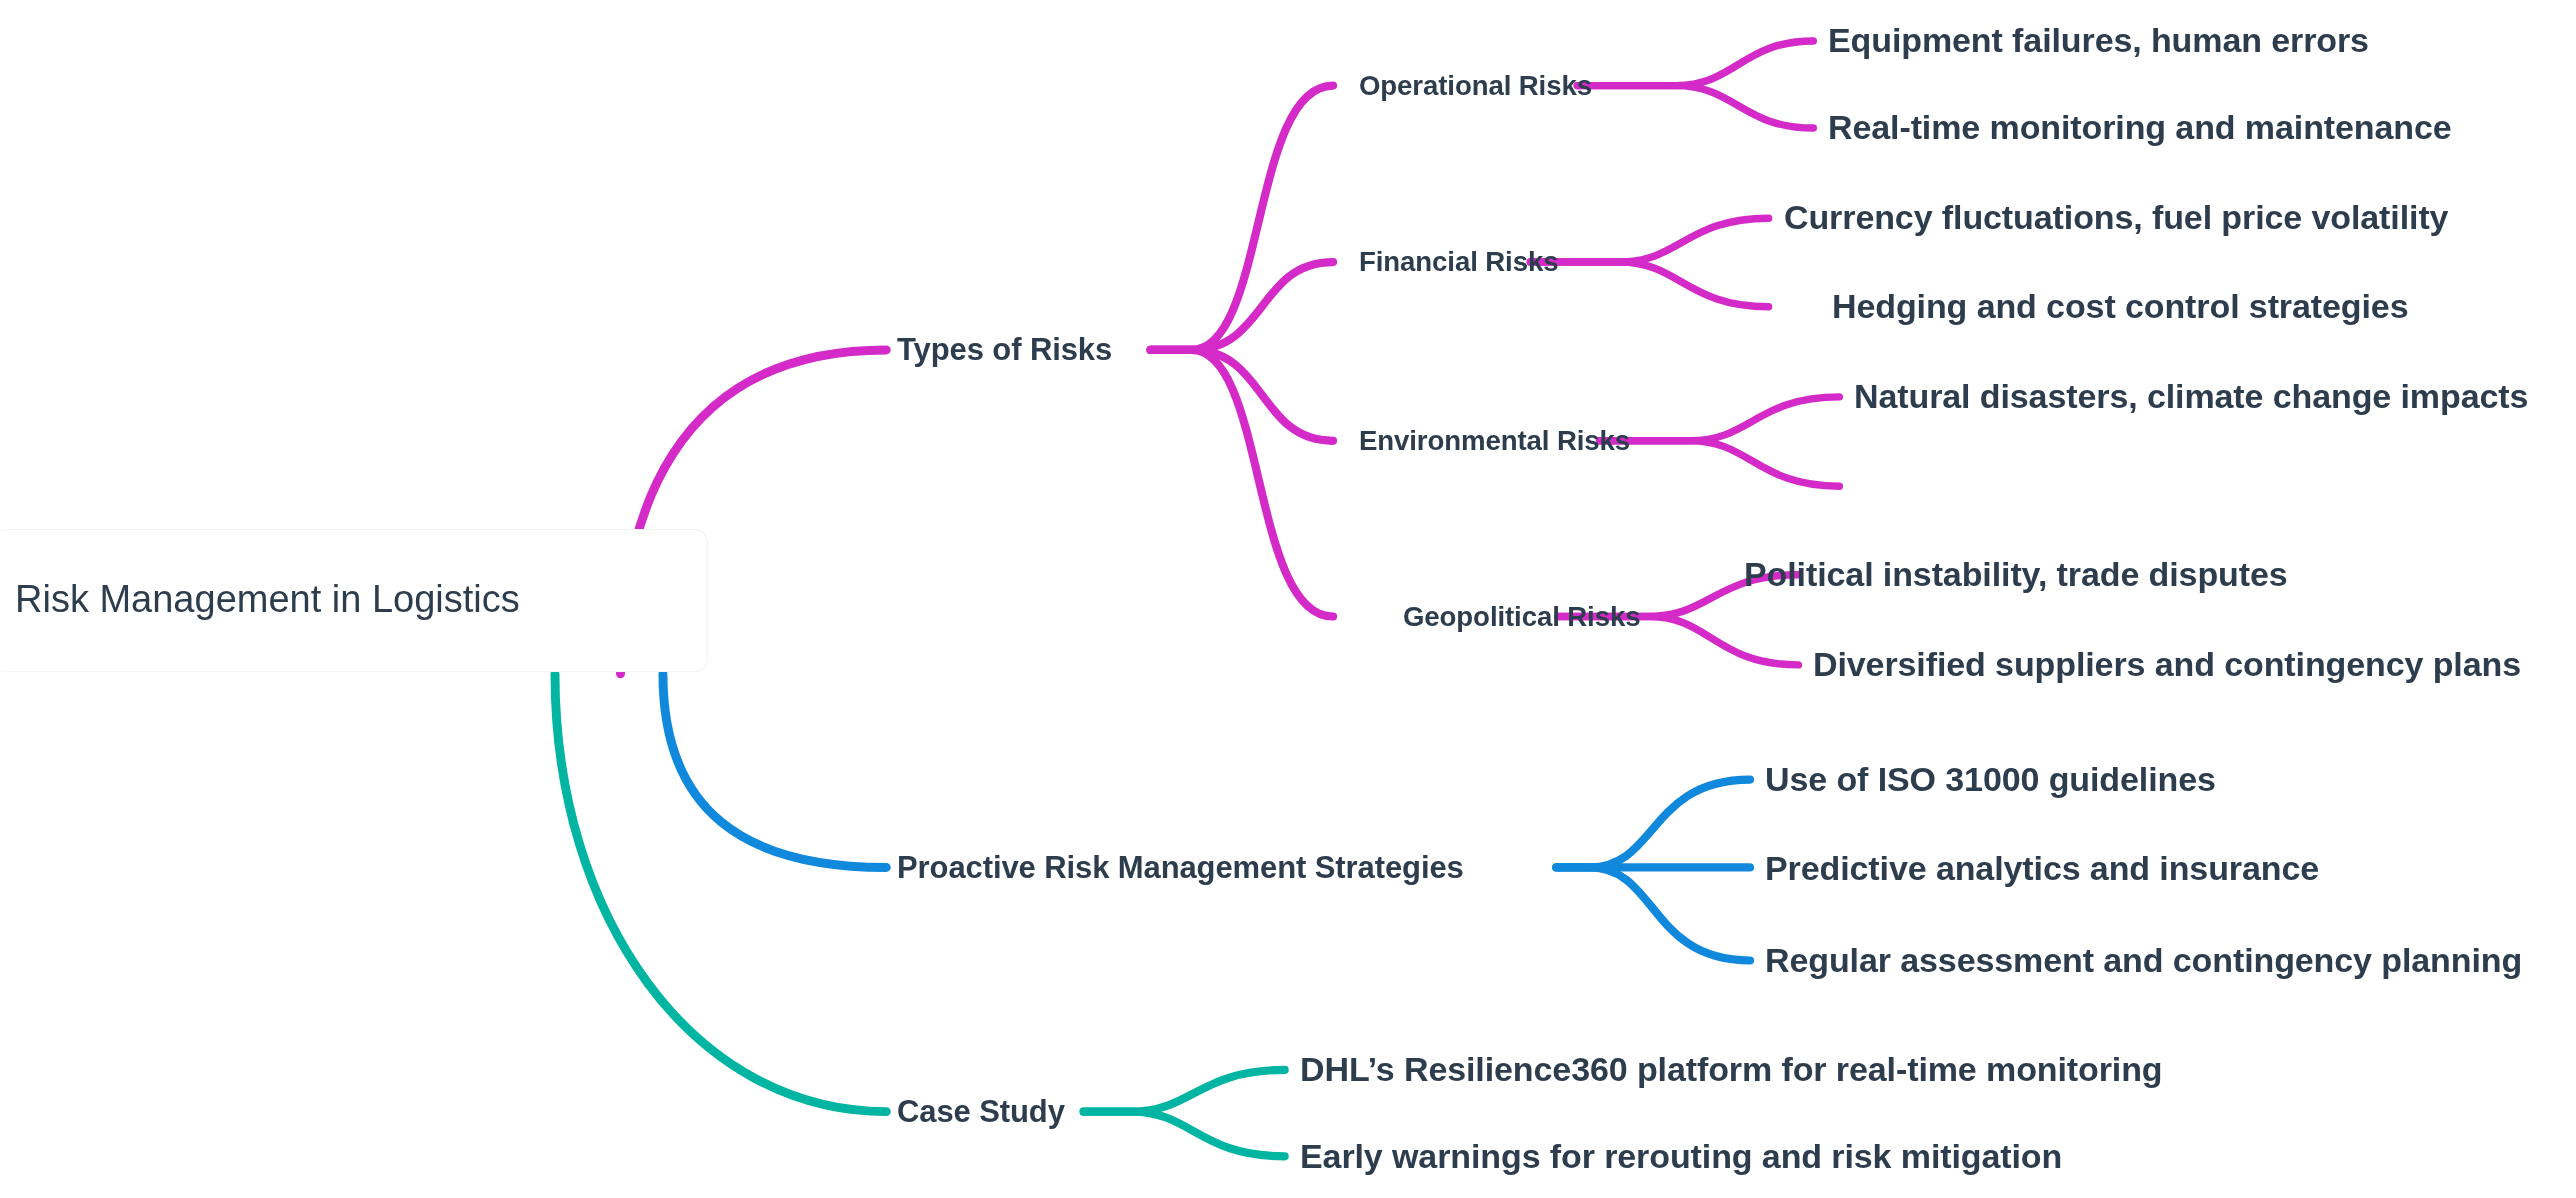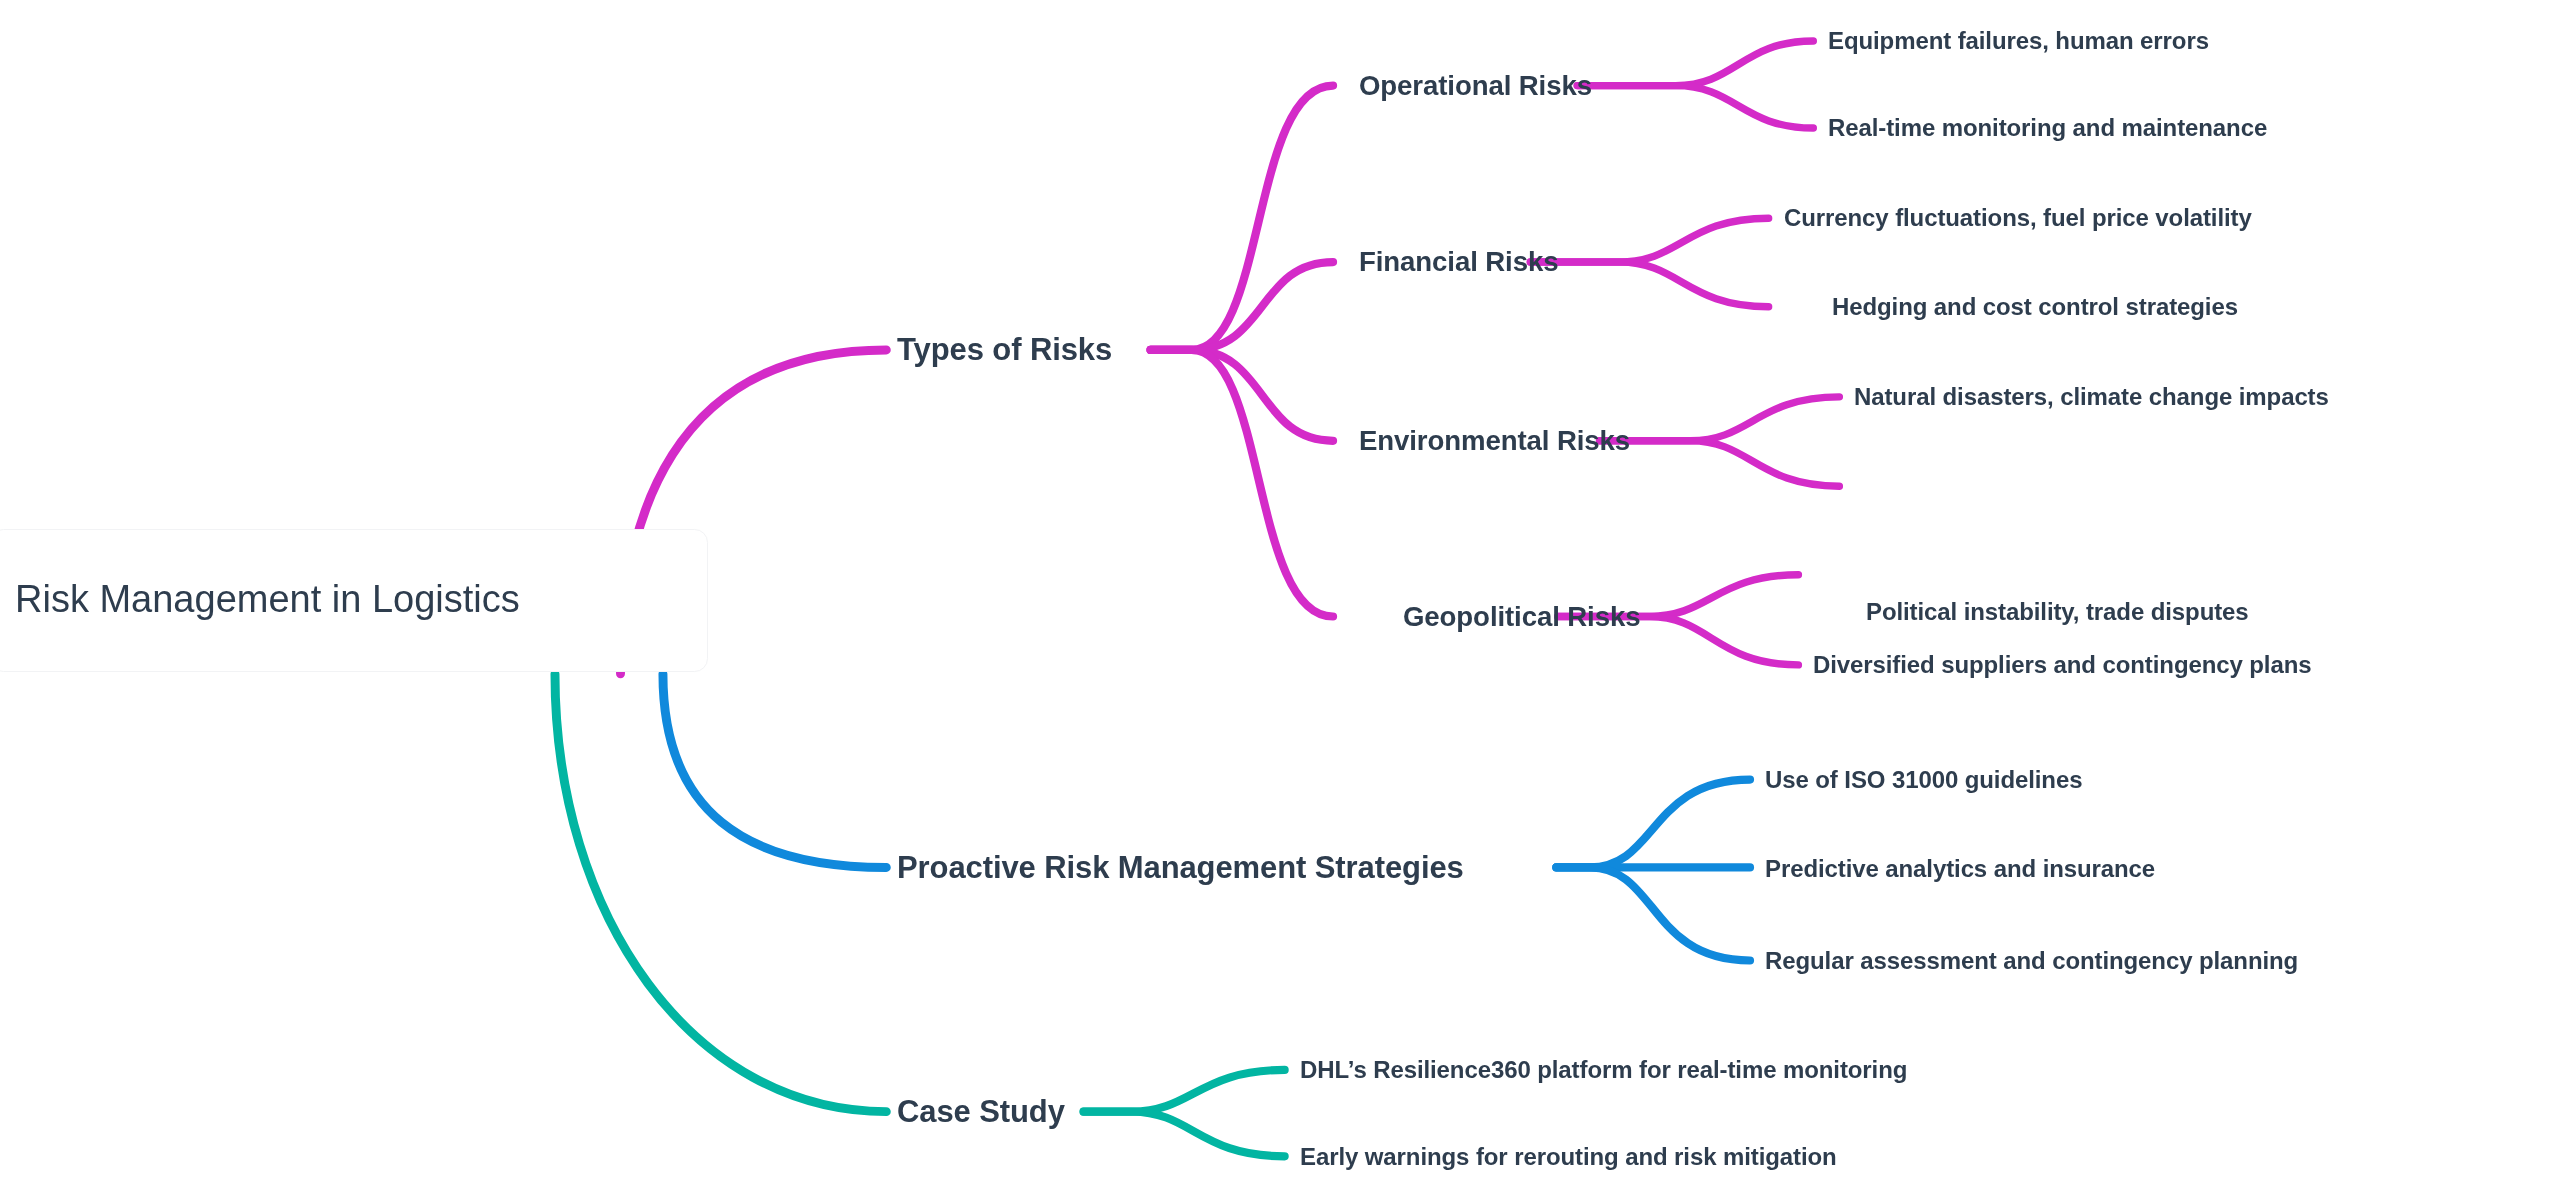--- a/index.html
+++ b/index.html
@@ -49,21 +49,21 @@
   }
   .lvl-1 {
     font-size: 31px;
     font-weight: 600;
   }
   .lvl-2 {
     font-size: 27.6px;
     font-weight: 700;
   }
   .lvl-3 {
-    font-size: 24px;
+    font-size: 34px;
     font-weight: 600;
   }
 </style>
 </head>
 <body>
 
 <div id="stage">
 
   <svg id="edges" viewBox="0 0 3459 1609" width="2576" height="1198" xmlns="http://www.w3.org/2000/svg">
     <g fill="none" stroke-linecap="round" stroke-linejoin="round">
@@ -117,21 +117,21 @@
   <div class="node-label lvl-3" style="left:1828px; top:128px;">Real-time monitoring and maintenance</div>
 
   <div class="node-label lvl-2" style="left:1359px; top:262px;text-align:center;">Financial Risks</div>
   <div class="node-label lvl-3" style="left:1784px; top:218px;">Currency fluctuations, fuel price volatility</div>
   <div class="node-label lvl-3" style="left:1784px; top:307px;margin-left:48px;">Hedging and cost control strategies</div>
 
   <div class="node-label lvl-2" style="left:1359px; top:441px;">Environmental Risks</div>
   <div class="node-label lvl-3" style="left:1854px; top:397px;">Natural disasters, climate change impacts</div>
 
   <div class="node-label lvl-2" style="left:1359px; top:617px;margin-left:44px;">Geopolitical Risks</div>
-  <div class="node-label lvl-3" style="left:1866px; top:575px;margin-top:37px;">Political instability, trade disputes</div>
+  <div class="node-label lvl-3" style="left:1744px; top:575px;">Political instability, trade disputes</div>
   <div class="node-label lvl-3" style="left:1813px; top:665px;text-align:center;">Diversified suppliers and contingency plans</div>
 
   <div class="node-label lvl-1" style="left:897px; top:868px;">Proactive Risk Management Strategies</div>
   <div class="node-label lvl-3" style="left:1765px; top:780px;">Use of ISO 31000 guidelines</div>
   <div class="node-label lvl-3" style="left:1765px; top:869px;">Predictive analytics and insurance</div>
   <div class="node-label lvl-3" style="left:1765px; top:961px;">Regular assessment and contingency planning</div>
 
   <div class="node-label lvl-1" style="left:897px; top:1112px;">Case Study</div>
   <div class="node-label lvl-3" style="left:1300px; top:1070px;">DHL’s Resilience360 platform for real-time monitoring</div>
   <div class="node-label lvl-3" style="left:1300px; top:1157px;">Early warnings for rerouting and risk mitigation</div>

